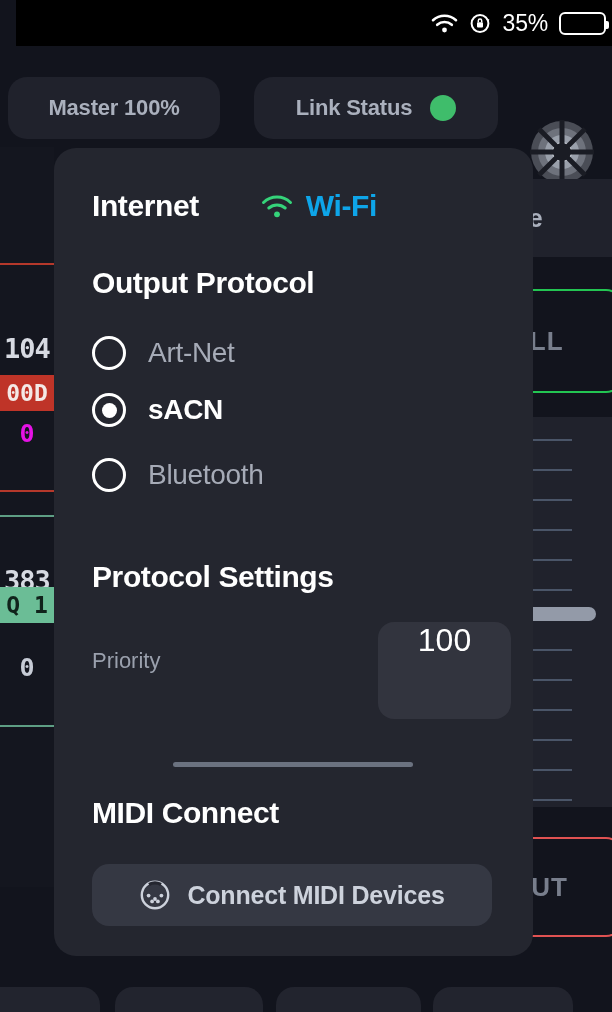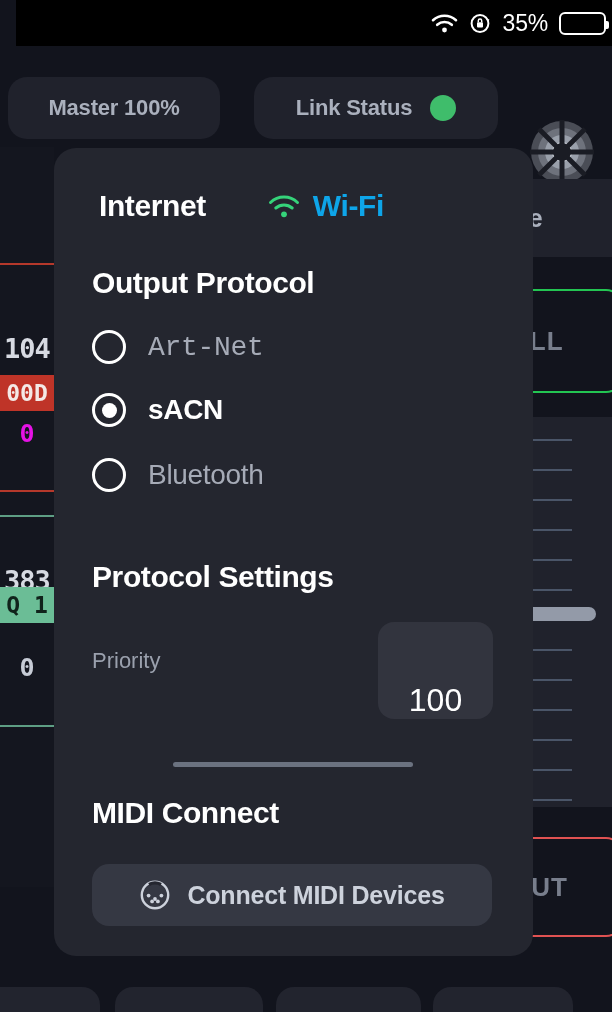--- a/index.html
+++ b/index.html
@@ -75,46 +75,46 @@
 
   
   .panel{
     position:absolute; left:54px; top:148px; width:479px; height:808px;
     background:#24262f; border-radius:22px; z-index:20;
   }
   .panel-inner{ position:absolute; left:0; top:0; width:479px; height:808px; }
 
   .row-internet{ position:absolute; left:38px; top:36px; width:400px; height:44px;
                  display:flex; align-items:center; }
-  .h-internet{ color:#fff; font-size:30px; font-weight:700; letter-spacing:-.4px;margin-left:7px; }
+  .h-internet{ color:#fff; font-size:30px; font-weight:700; letter-spacing:-.4px; }
   .wifi-group{ display:flex; align-items:center; gap:13px; margin-left:62px; }
   .wifi-ico{ width:32px; height:24px; }
   .wifi-txt{ color:#0ea5e9; font-size:30px; font-weight:700; letter-spacing:-.4px; }
 
   .h2{ position:absolute; left:38px; color:#fff; font-size:30px; font-weight:700;
        letter-spacing:-.4px; }
   .h-output{ top:118px; }
   .h-protocol{ top:412px; }
   .h-midi{ top:648px; }
 
   .radio-row{ position:absolute; left:38px; display:flex; align-items:center; gap:22px; }
-  .radio-r1{ top:182px;font-family:Liberation Mono, monospace; }
+  .radio-r1{ top:188px; }
   .radio-r2{ top:245px; }
   .radio-r3{ top:310px; }
   .radio{ width:34px; height:34px; border-radius:50%; border:3px solid #fff;
           display:flex; align-items:center; justify-content:center; flex:0 0 auto; }
   .radio-dot{ width:15px; height:15px; border-radius:50%; background:#fff; }
   .radio-lbl{ font-size:28px; letter-spacing:-.3px; }
   .lbl-off{ color:#a6abb7; font-weight:400; }
   .lbl-on{ color:#fff; font-weight:700; }
   .priority-lbl{ position:absolute; left:38px; top:648px; color:#9aa0ad;
                  font-size:22px; font-weight:400; }
-  .priority-box{ position:absolute; left:324px; top:474px; width:115px; height:97px;
+  .priority-box{ position:absolute; left:324px; top:474px; width:133px; height:97px;
                  background:#32343e; border-radius:16px;
-                 display:flex; align-items:flex-end; justify-content:center; }
+                 display:flex; align-items:flex-start; justify-content:center; }
   .priority-val{ color:#fff; font-size:32px; font-weight:400; }
 
   .divider{ position:absolute; left:119px; top:614px; width:240px; height:5px;
             background:#6b7280; border-radius:3px; }
 
   .midi-btn{ position:absolute; left:38px; top:716px; width:400px; height:62px;
              background:#353843; border-radius:17px;
              display:flex; align-items:center; justify-content:center; gap:16px; }
   .midi-btn-lbl{ color:#cdd2dc; font-size:25px; font-weight:700; letter-spacing:-.2px; }
   .din{ width:32px; height:32px; }

